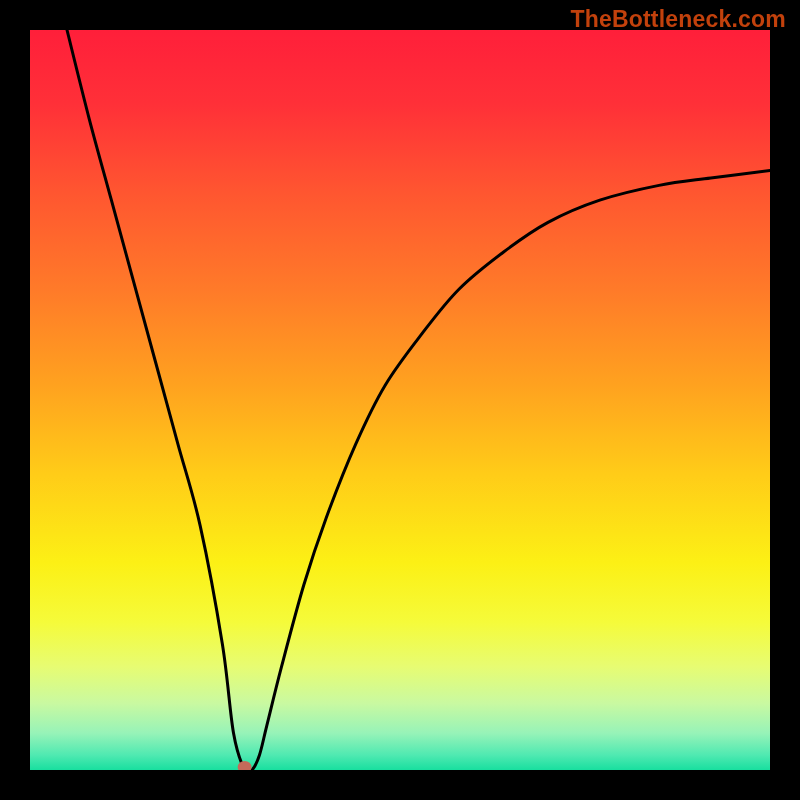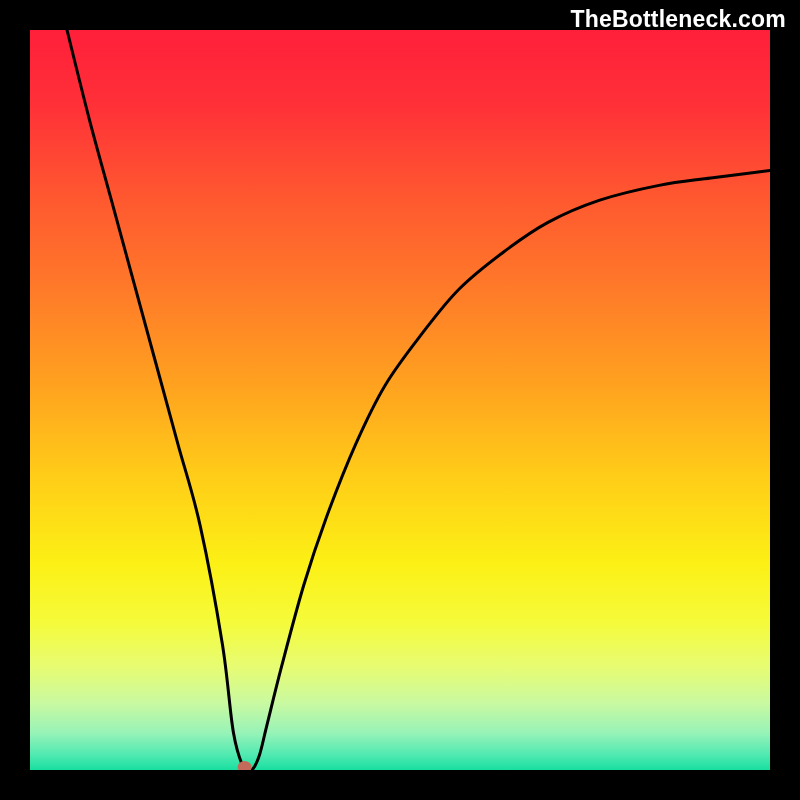--- a/index.html
+++ b/index.html
@@ -14,21 +14,21 @@
   .frame {
     position: relative;
     width: 800px;
     height: 800px;
     background: #000;
   }
   .watermark {
     position: absolute;
     top: 6px;
     right: 14px;
-    color: #ffffff;
+    color: #c2410c;
     font-size: 23px;
     font-weight: 600;
     letter-spacing: 0.2px;
     user-select: none;
     text-align: center;
   }
   .plot-wrap {
     position: absolute;
     left: 30px;
     top: 30px;

